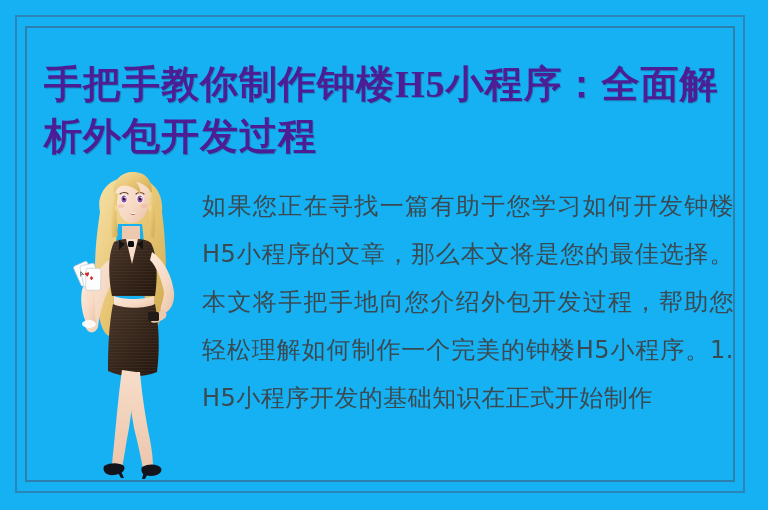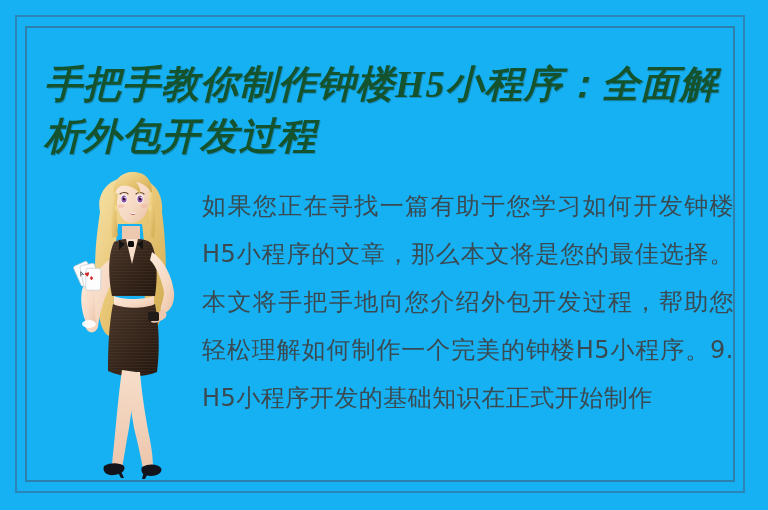--- a/index.html
+++ b/index.html
@@ -36,26 +36,25 @@
     box-sizing: border-box;
     pointer-events: none;
   }
 
   
   .title {
     position: absolute;
     left: 44px;
     top: 58px;
     width: 700px;
-    color: #14532d;
+    color: #4c1d95;
     font-family: "Liberation Serif", "DejaVu Serif", serif;
     font-size: 38px;
     line-height: 52px;
     font-weight: 700;
-    font-style: italic;
     letter-spacing: 1px;
     text-shadow: 1px 1px 0 rgba(20,30,40,.25);
     white-space: pre-wrap;
   }
 
   
   .body-copy {
     position: absolute;
     left: 202px;
     top: 182px;
@@ -204,15 +203,15 @@
       <path d="M58 20 C56 34 54 52 56 66 L62 64 C60 48 60 32 62 22 Z" fill="url(#hairG)"></path>
       <path d="M96 20 C99 34 100 52 98 66 L92 64 C94 48 94 32 92 22 Z" fill="url(#hairG)"></path>
 
       <ellipse cx="60" cy="36" rx="1.3" ry="3" fill="#f2d98a"></ellipse>
       <ellipse cx="94" cy="36" rx="1.3" ry="3" fill="#f2d98a"></ellipse>
     </svg>
   </div>
 
   <div class="title">手把手教你制作钟楼H5小程序：全面解析外包开发过程</div>
 
-  <div class="body-copy">如果您正在寻找一篇有助于您学习如何开发钟楼H5小程序的文章，那么本文将是您的最佳选择。本文将手把手地向您介绍外包开发过程，帮助您轻松理解如何制作一个完美的钟楼H5小程序。9. H5小程序开发的基础知识在正式开始制作</div>
+  <div class="body-copy">如果您正在寻找一篇有助于您学习如何开发钟楼H5小程序的文章，那么本文将是您的最佳选择。本文将手把手地向您介绍外包开发过程，帮助您轻松理解如何制作一个完美的钟楼H5小程序。1. H5小程序开发的基础知识在正式开始制作</div>
 
 </div>
 
 </body></html>

